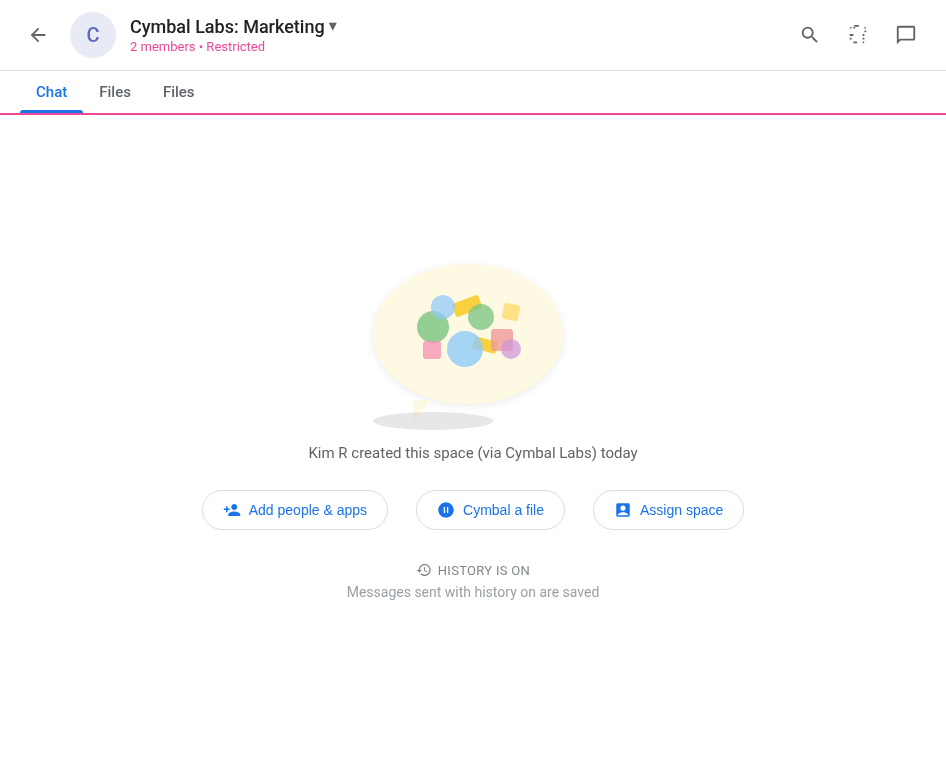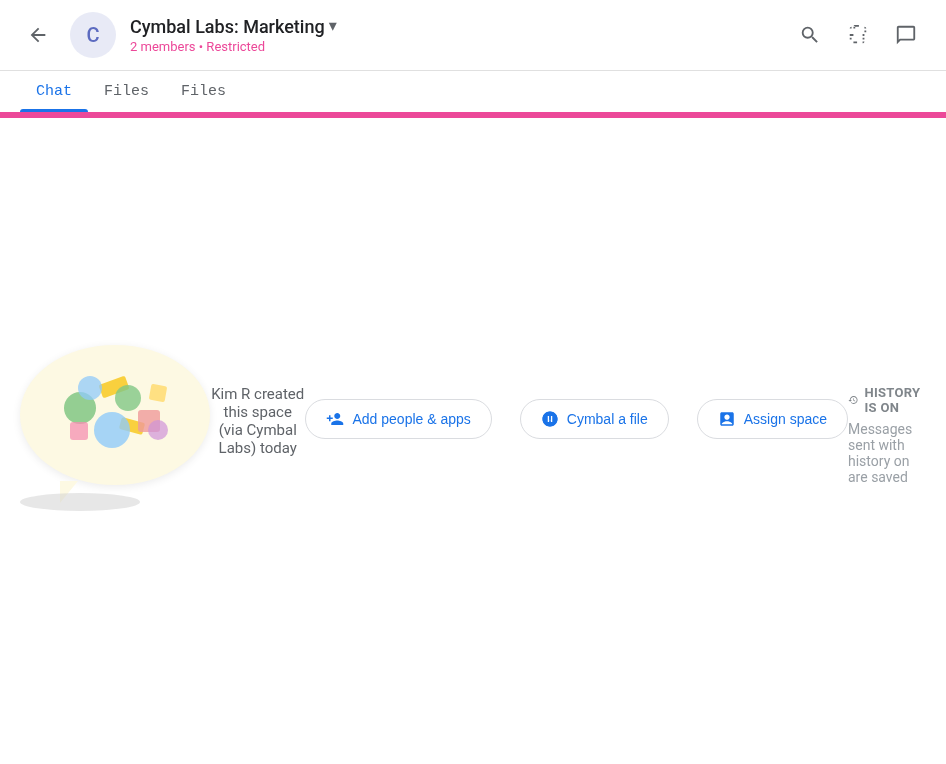--- a/index.html
+++ b/index.html
@@ -92,22 +92,21 @@
     .header-icon-btn svg {
       width: 22px;
       height: 22px;
       fill: #5f6368;
     }
 
     
     .tabs {
       display: flex;
       padding: 0 20px;
-      border-bottom: 6px solid #ec4899;
-      font-family: Liberation Mono, monospace;
+      border-bottom: 2px solid #ec4899;
     }
 
     .tab {
       padding: 12px 16px;
       font-size: 15px;
       font-weight: 500;
       color: #5f6368;
       cursor: pointer;
       position: relative;
     }
@@ -123,21 +122,21 @@
       left: 0;
       right: 0;
       height: 3px;
       background: #1a73e8;
       border-radius: 3px 3px 0 0;
     }
 
     
     .main-content {
       display: flex;
-      flex-direction: row;
+      flex-direction: column;
       align-items: center;
       justify-content: center;
       height: calc(764px - 80px - 50px);
       padding: 20px;
       position: relative;
     }
 
     
     .illustration {
       width: 200px;
@@ -221,21 +220,21 @@
       align-items: center;
       gap: 6px;
     }
 
     .history-label {
       display: flex;
       align-items: center;
       gap: 6px;
       font-size: 13px;
       color: #80868b;
-      font-weight: 700;
+      font-weight: 400;
       letter-spacing: 0.3px;
     }
 
     .history-label svg {
       width: 16px;
       height: 16px;
       fill: #80868b;
     }
 
     .history-sublabel {

